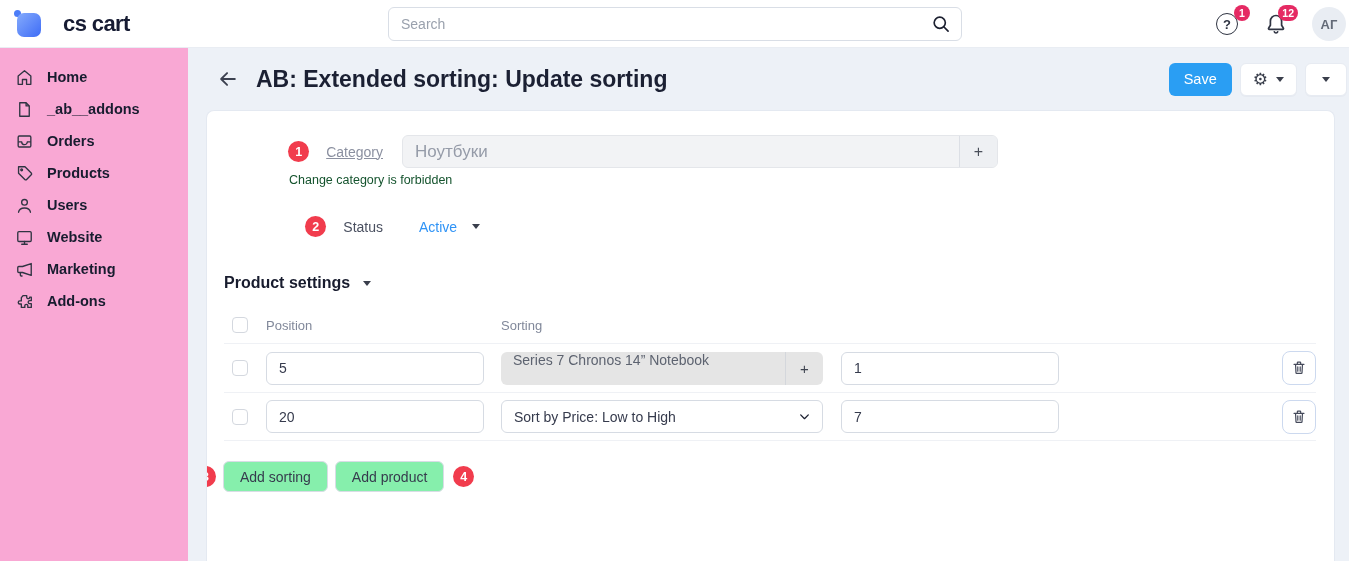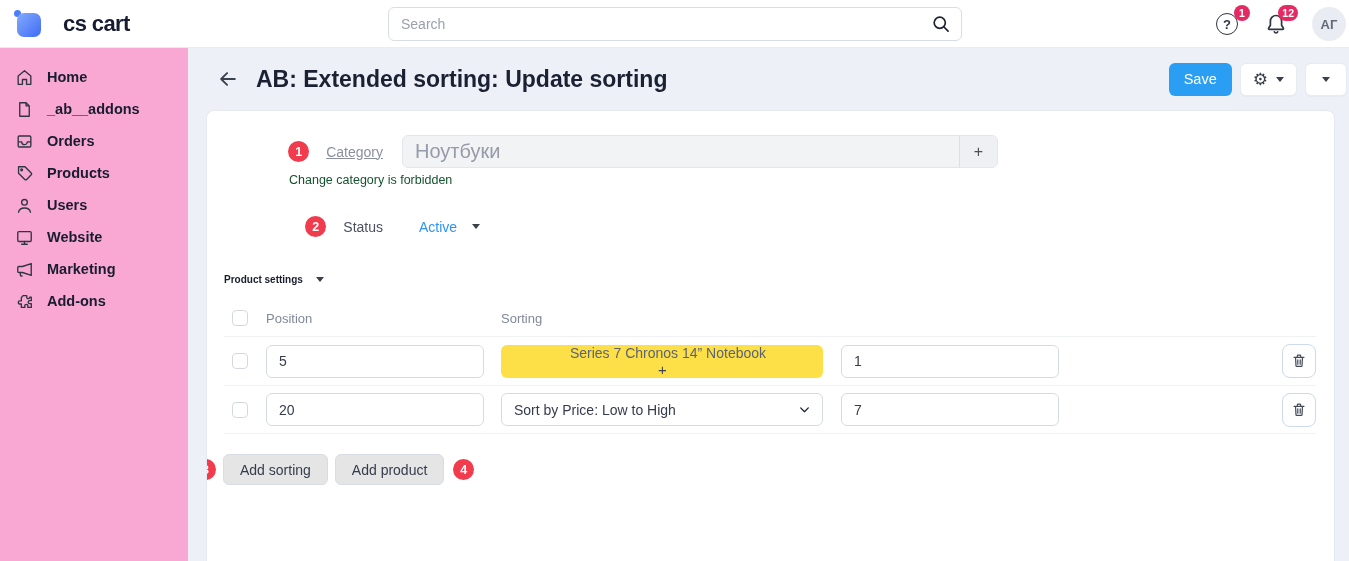--- a/index.html
+++ b/index.html
@@ -76,69 +76,69 @@
   .label-cell { width:195px; display:flex; align-items:center; justify-content:flex-end;
                 gap:17px; padding-right:19px; flex-shrink:0; }
   .badge-num { width:21px; height:21px; border-radius:50%; background:#f13c4d; color:#fff;
                font-size:12.5px; font-weight:bold; display:flex; align-items:center;
                justify-content:center; flex-shrink:0; }
   .lbl-light { font-size:14px; color:#8b90a0;text-decoration:underline; }
   .lbl-dark  { font-size:14px; color:#4a5060; }
 
   .input-category { width:596px; height:33px; background:#f2f3f5; border:1px solid #e4e6ea;
                     border-radius:6px; display:flex; align-items:center; overflow:hidden; }
-  .input-category .val { flex:1; padding-left:12px; font-size:20px; color:#959ba8; }
+  .input-category .val { flex:1; padding-left:12px; font-size:17px; color:#959ba8; }
   .cat-add { width:38px; height:100%; border-left:1px solid #dcdfe5; background:#eef0f3;
              display:flex; align-items:center; justify-content:center; font-size:16px;
              color:#4a4f5a; cursor:pointer; }
 
   .hint-row { margin-left:82px; margin-top:5px; font-size:12.5px; color:#14532d; }
 
   .status-row { margin-top:29px; }
   .status-value { display:flex; align-items:center; gap:15px; padding-left:17px;
                   cursor:pointer; }
   .status-text { font-size:14px; color:#2f93f6; }
 
   .section-header { margin:37px 0 0 17px; display:flex; align-items:center; gap:13px;
                     cursor:pointer; }
-  .section-title { font-size:10px; font-weight:bold; color:#181c2e; }
+  .section-title { font-size:16px; font-weight:bold; color:#181c2e; }
 
   
   .table { margin:15px 18px 0 17px; }
   .t-head { display:flex; align-items:center; height:36px; font-size:13px; color:#81889a; }
   .t-row  { display:flex; align-items:center; height:49px; border-top:1px solid #eff1f5; }
   .t-row:last-of-type { border-bottom:1px solid #eff1f5; }
   .cell-check { margin-left:8px; width:16px; display:flex; }
   .cell-pos   { margin-left:18px; width:218px; }
   .cell-sort  { margin-left:17px; width:322px; }
   .cell-qty   { margin-left:18px; width:218px; }
   .cell-act   { margin-left:auto; }
   .chk { appearance:none; -webkit-appearance:none; width:16px; height:16px;
          border:1.5px solid #d4d8df; border-radius:4px; background:#fff; cursor:pointer; }
   .inp { width:100%; height:33px; border:1px solid #d6dbe3; border-radius:6px;
          padding:0 12px; font-size:14px; color:#363b4d; outline:none;
          font-family:"Liberation Sans", sans-serif; }
-  .sort-disabled { width:322px; height:33px; background:#fde047; border-radius:6px;
-                   display:flex; align-items:center; overflow:hidden;flex-direction:column; }
+  .sort-disabled { width:322px; height:33px; background:#e5e5e5; border-radius:6px;
+                   display:flex; overflow:hidden; }
   .sort-disabled .val { flex:1; padding-left:12px; font-size:14px; color:#5d6370;
                         white-space:nowrap; }
   .sort-add { width:38px; height:100%; border-left:1px solid #d4d7dc; display:flex;
               align-items:center; justify-content:center; font-size:15px; color:#3f4450;
               cursor:pointer; }
   .sort-select { width:322px; height:33px; background:#fff; border:1px solid #d6dbe3;
                  border-radius:6px; display:flex; align-items:center;
                  justify-content:space-between; padding:0 11px 0 12px; font-size:14px;
                  color:#363b4d; cursor:pointer; }
   .trash-btn { width:34px; height:34px; background:#fff; border:1px solid #ccd9ef;
                border-radius:8px; display:flex; align-items:center; justify-content:center;
                cursor:pointer; }
 
   .add-row { margin:20px 0 0 16px; display:flex; align-items:center; gap:7px;
              position:relative; }
-  .btn-add { height:31px; padding:0 16px; background:#e5e5e5; border:1px solid #d8dde5;
+  .btn-add { height:31px; padding:0 16px; background:#86efac; border:1px solid #d8dde5;
              border-radius:6px; font-size:14px; color:#363b4d; cursor:pointer;
              font-family:"Liberation Sans", sans-serif; }
   .badge-left { position:absolute; left:-28px; top:5px; }
   .badge-right { margin-left:2px; }
 </style>
 </head>
 <body>
 
 <div class="topbar">
   <div class="logo">

